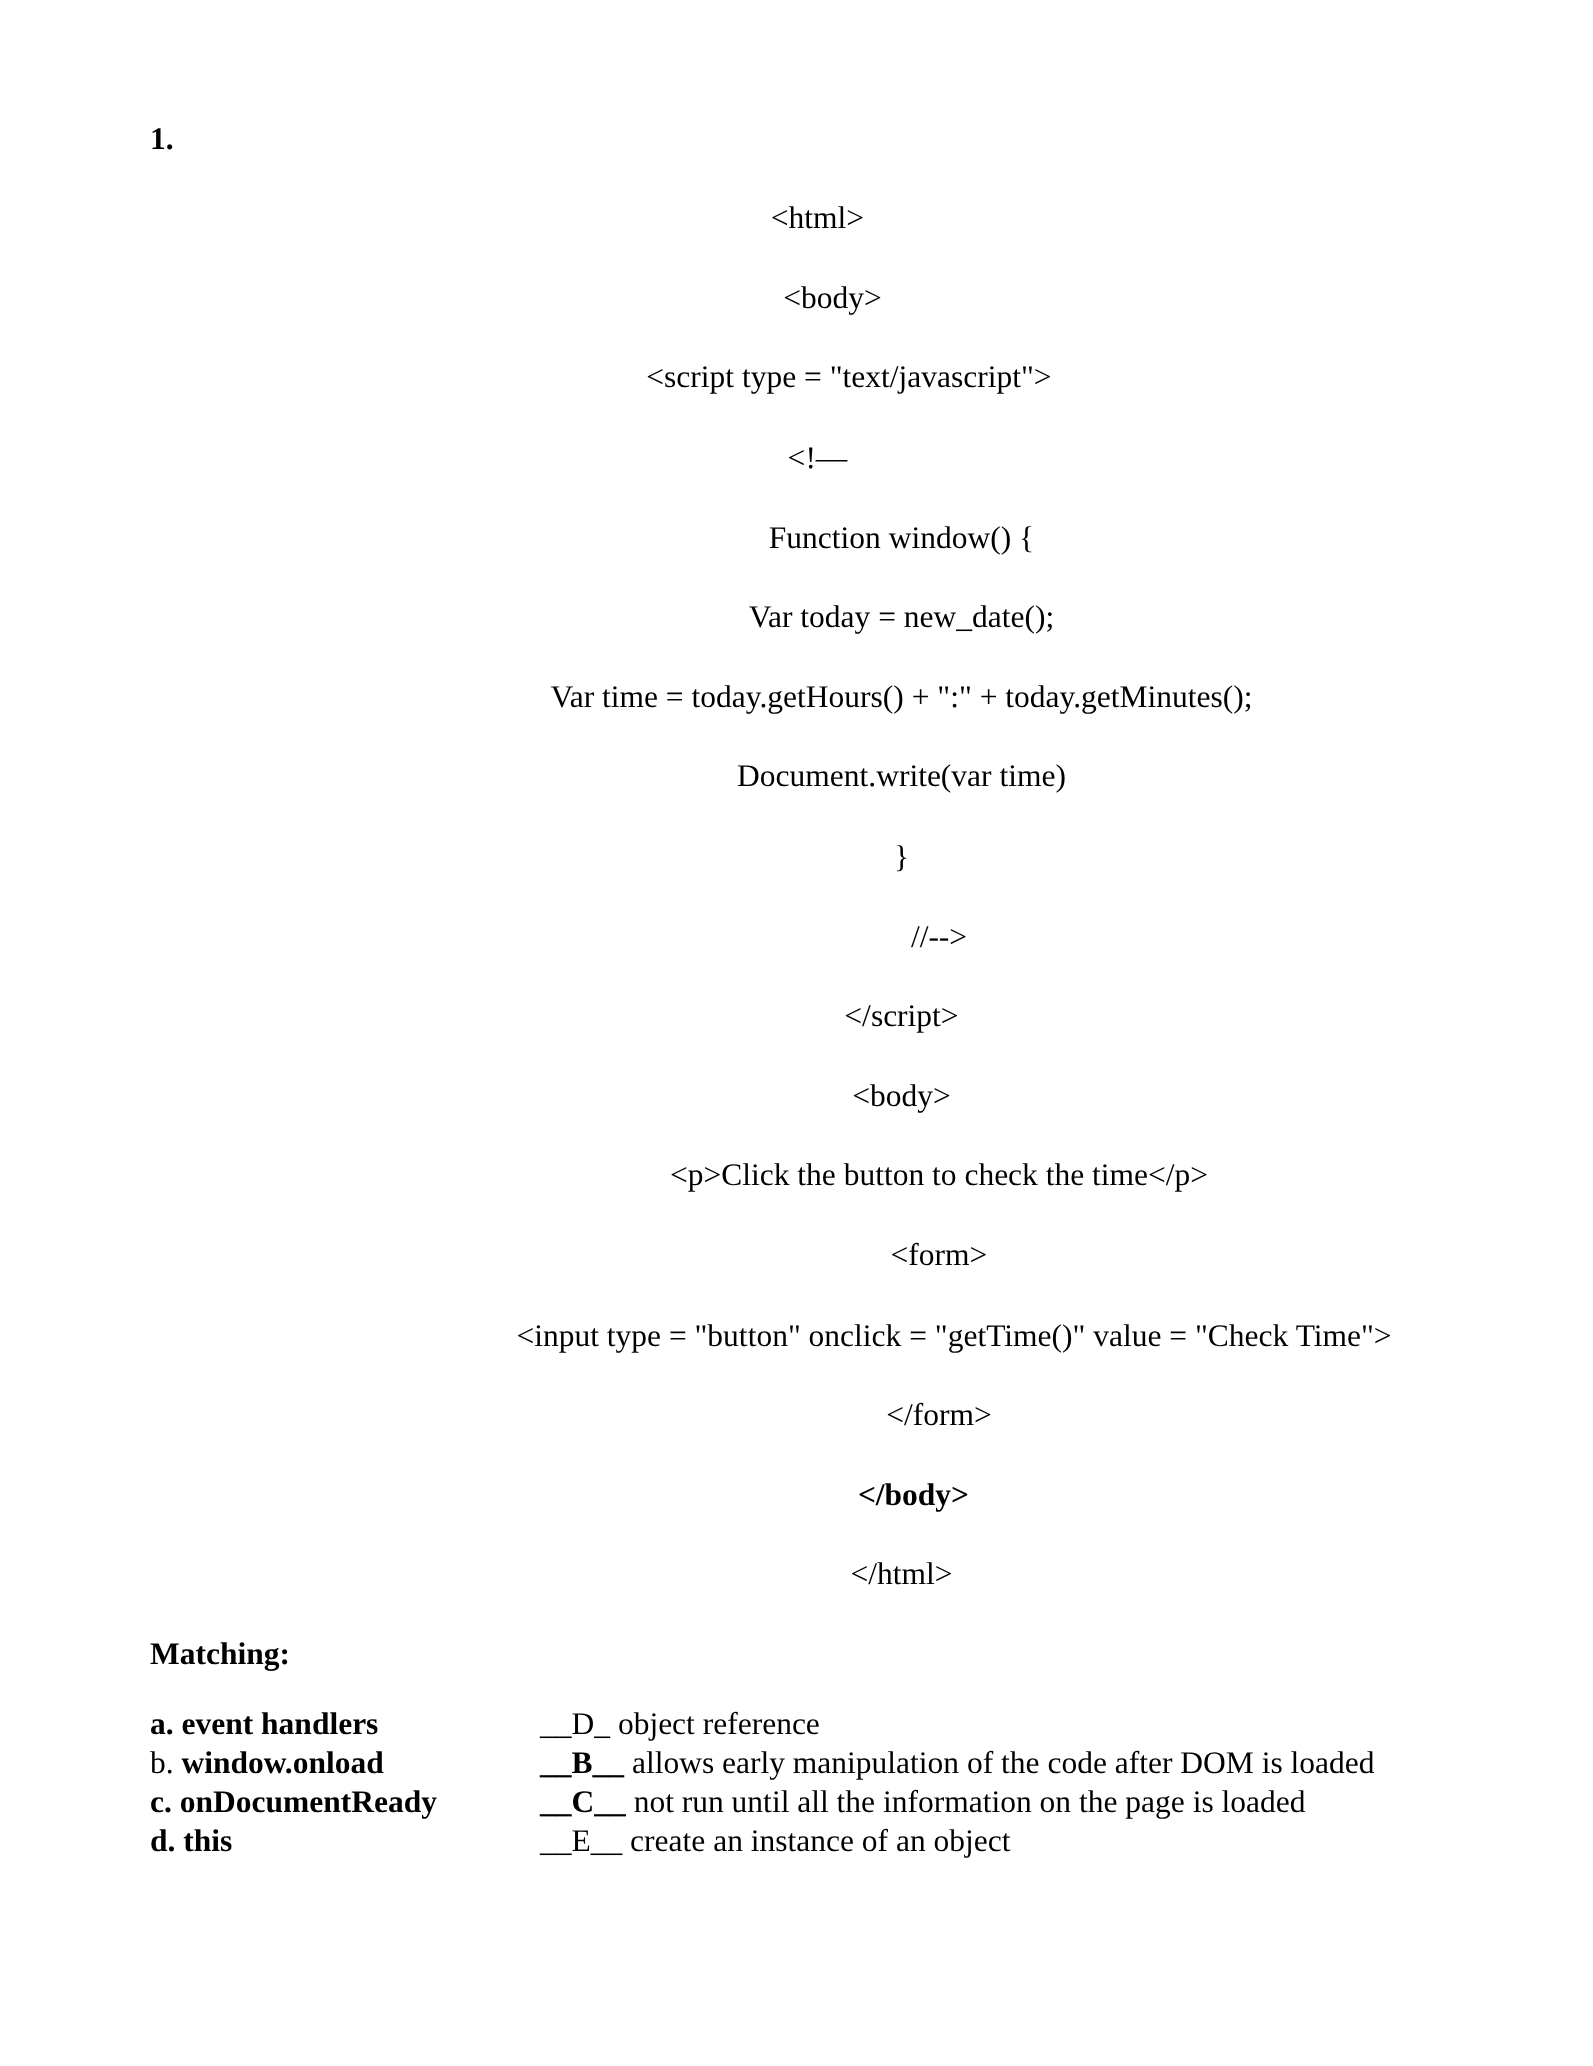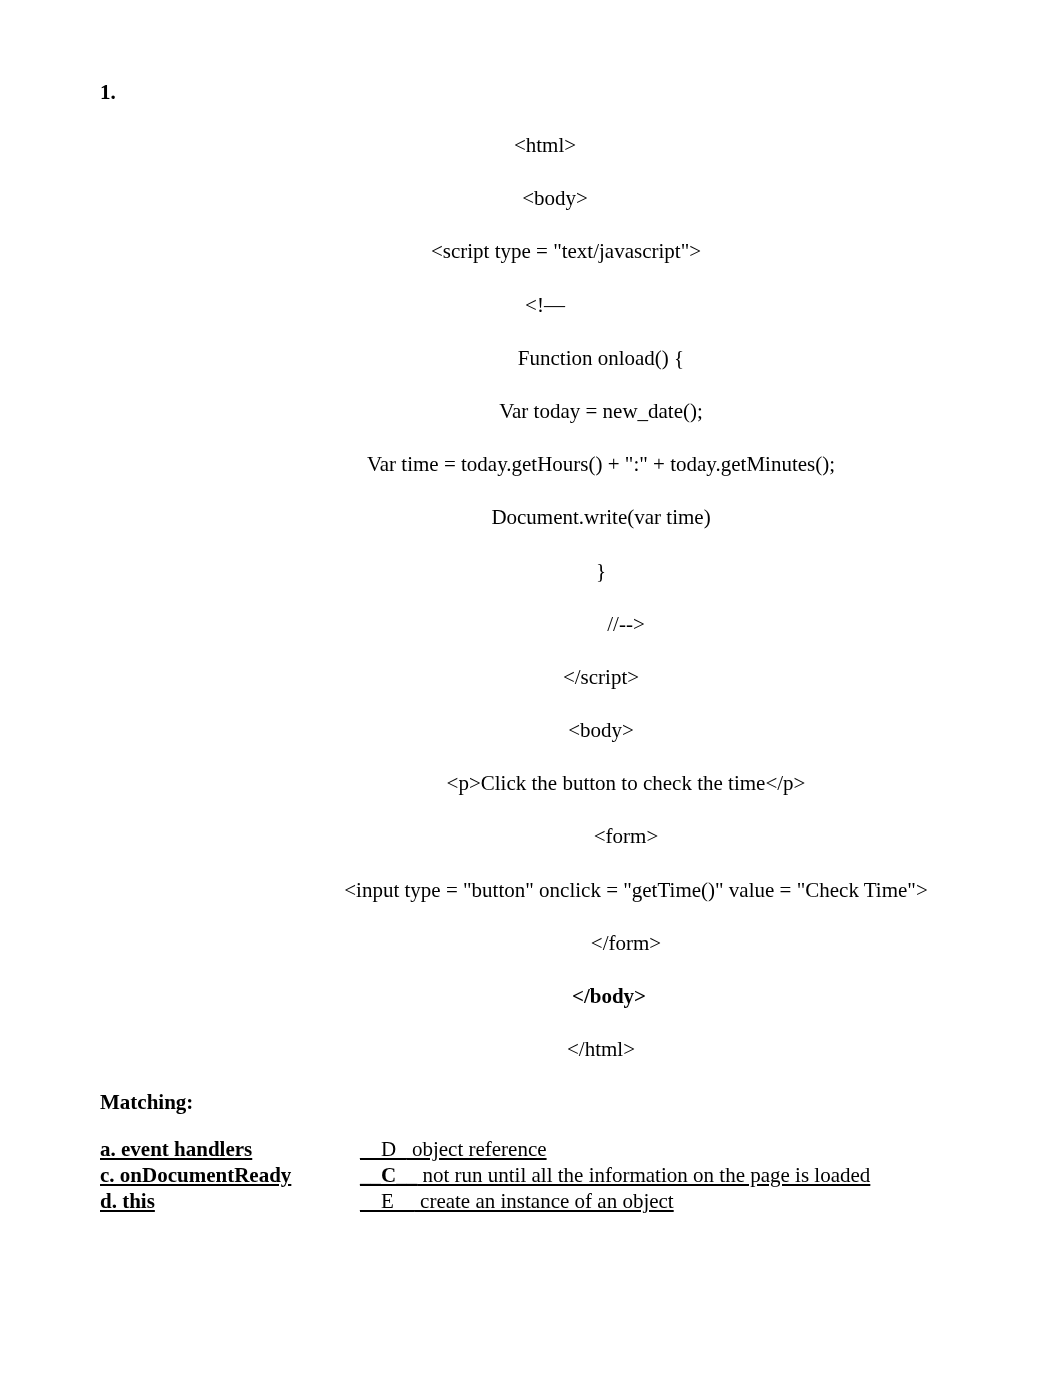--- a/index.html
+++ b/index.html
@@ -38,41 +38,41 @@
   .code-block { margin-bottom: 28px; text-align: center; }
   .line { line-height: 1.2; margin-bottom: 28px; }
   .i1 { padding-left: 28px; }
   .i2 { padding-left: 48px; }
   .i3 { padding-left: 70px; }
   .i4 { padding-left: 140px; }
   .i5 { padding-left: 190px; }
   .i6 { padding-left: 210px; }
   .i7 { padding-left: 156px; font-weight: bold; }
   .matching-title { font-weight: bold; margin-bottom: 22px; margin-top: 4px; }
-  .match-table { border-collapse: collapse; text-decoration: underline; }
+  .match-table { border-collapse: collapse; }
   .match-table td { padding: 0 0 1px 0; vertical-align: top; }
   .match-left { width: 260px; }
   .bold { font-weight: bold; }
 </style>
 </head>
 <body>
 
 <div class="page">
 
 
   <div class="q1">
     <span class="q1-num">1.</span>
   </div>
 
   <div class="code-block">
     <div class="line i1">&lt;html&gt;</div>
     <div class="line i2">&lt;body&gt;</div>
     <div class="line i3">&lt;script type = "text/javascript"&gt;</div>
     <div class="line i1">&lt;!—</div>
-    <div class="line i4">Function onload()     {</div>
+    <div class="line i4">Function window()     {</div>
     <div class="line i4">Var today = new_date();</div>
     <div class="line i4">Var time = today.getHours() + ":" + today.getMinutes();</div>
     <div class="line i4">Document.write(var time)</div>
     <div class="line i4">}</div>
     <div class="line i5">//--&gt;</div>
     <div class="line i4">&lt;/script&gt;</div>
     <div class="line i4">&lt;body&gt;</div>
     <div class="line i5">&lt;p&gt;Click the button to check the time&lt;/p&gt;</div>
     <div class="line i5">&lt;form&gt;</div>
     <div class="line i6">&lt;input type = "button" onclick = "getTime()" value = "Check Time"&gt;</div>
@@ -83,20 +83,24 @@
 
   <div class="matching-title">Matching:</div>
 
   <table class="match-table">
     <tbody id="match-body">
         <tr>
           <td class="match-left"><span class="bold">a. event handlers</span></td>
           <td><span>__D_</span><span> object reference</span></td>
         </tr>
         <tr>
+          <td class="match-left"><span>b. </span><span class="bold">window.onload</span></td>
+          <td><span class="bold">__B__</span><span> allows early manipulation of the code after DOM is loaded</span></td>
+        </tr>
+        <tr>
           <td class="match-left"><span class="bold">c. onDocumentReady</span></td>
           <td><span class="bold">__C__</span><span> not run until all the information on the page is loaded</span></td>
         </tr>
         <tr>
           <td class="match-left"><span class="bold">d. this</span></td>
           <td><span>__E__</span><span> create an instance of an object</span></td>
         </tr>
       </tbody>
   </table>
 

